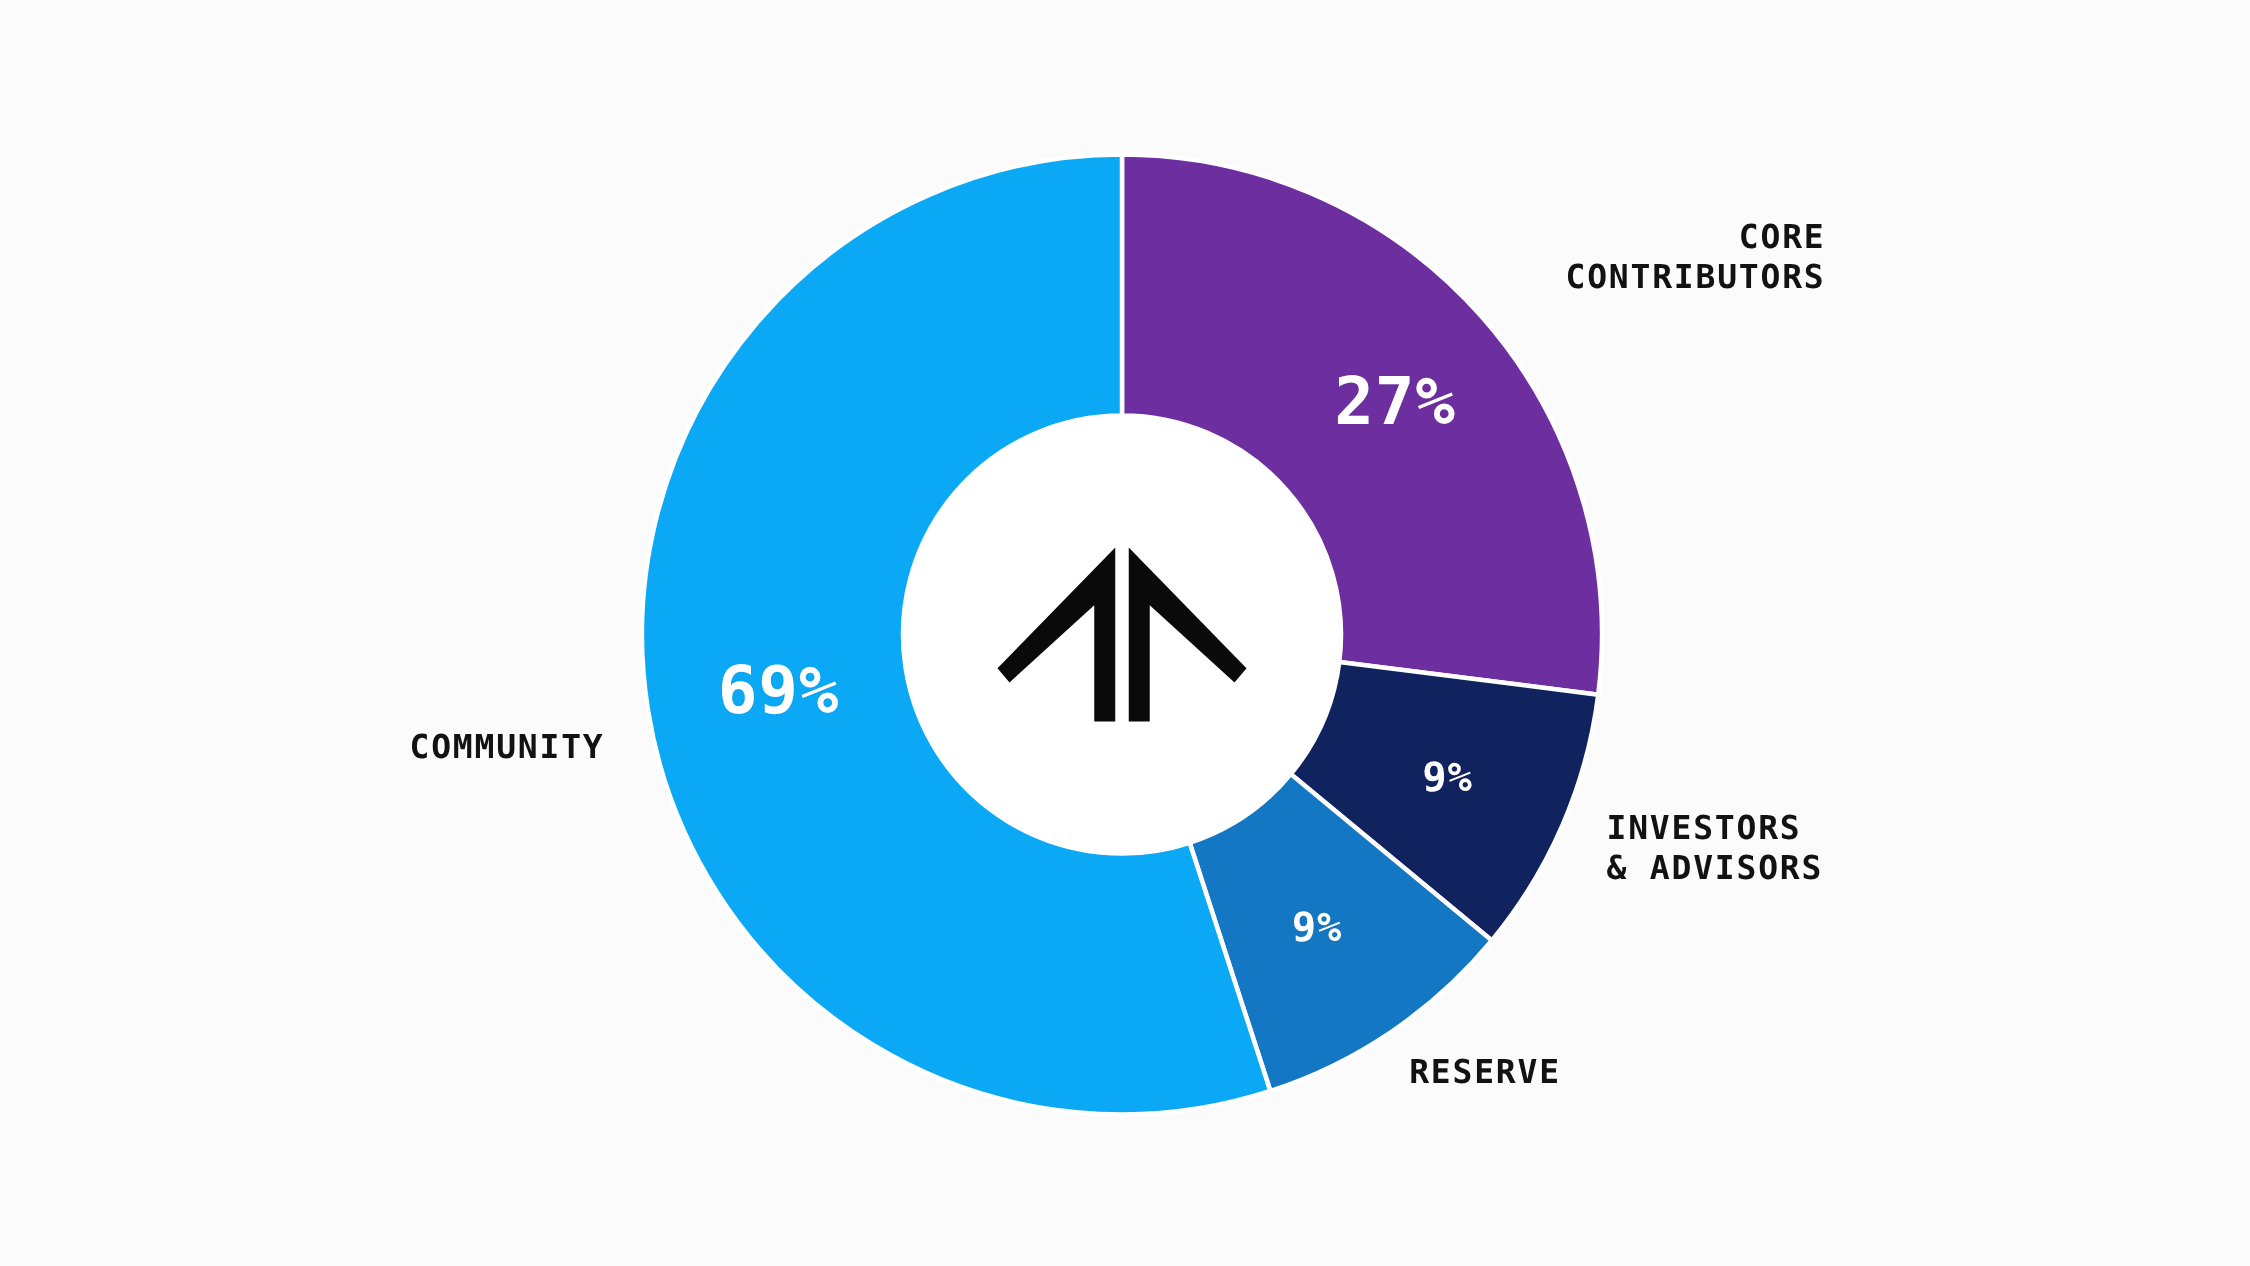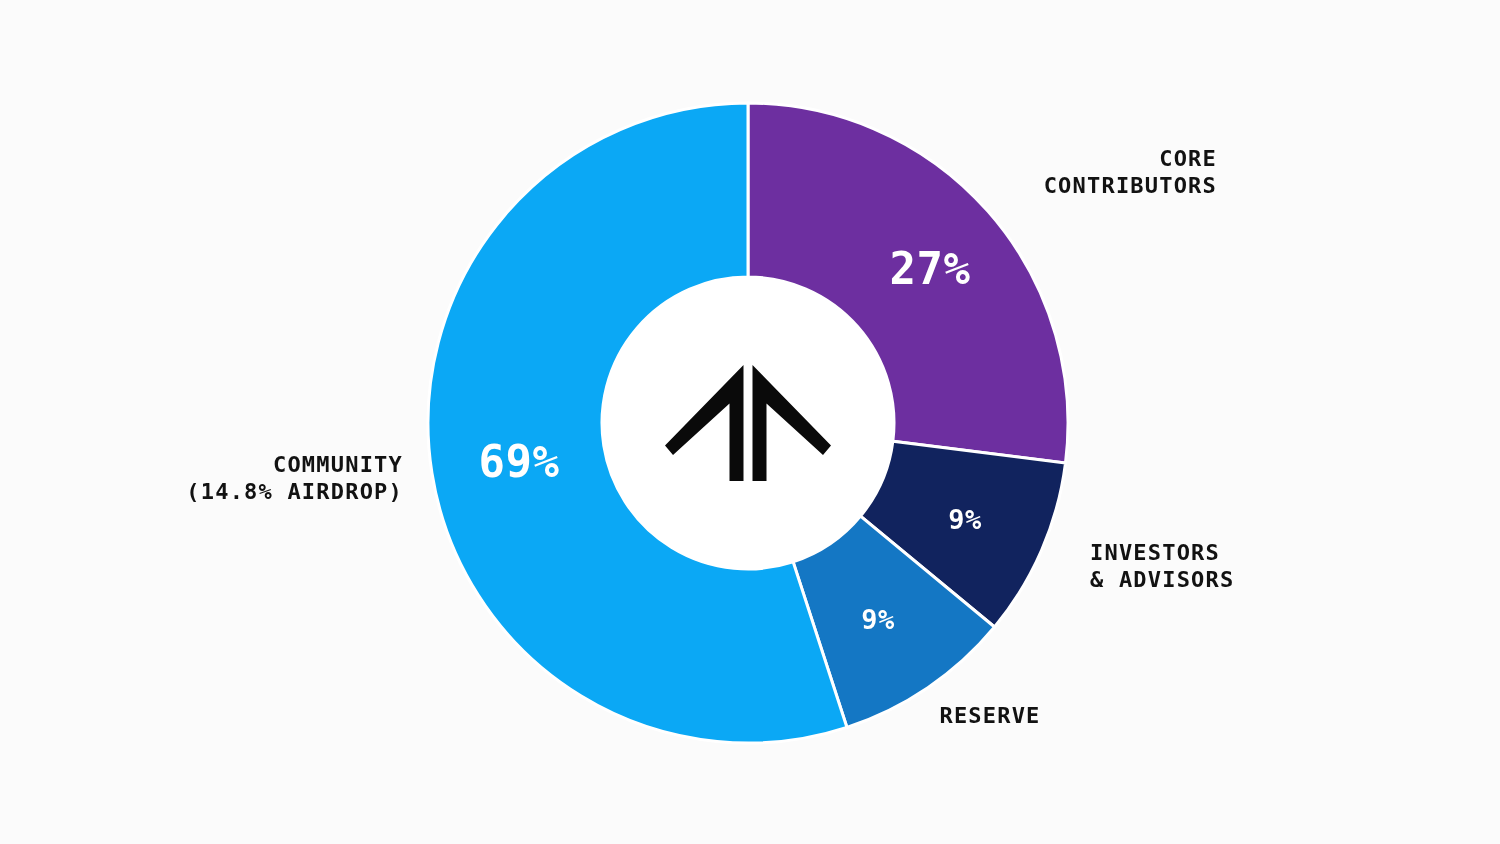--- a/index.html
+++ b/index.html
@@ -51,21 +51,21 @@
     color: #121212;
     font-family: "DejaVu Sans Mono", "Liberation Mono", monospace;
     font-weight: bold;
     font-size: 22px;
     letter-spacing: 1.2px;
     line-height: 1.22;
     white-space: nowrap;
   }
   .cat-label .ln { display: block; }
   .cat-label.align-right  { text-align: right;  transform: translate(-100%, 0); }
-  .cat-label.align-left   { text-align: left; margin-left: 19px; }
+  .cat-label.align-left   { text-align: left; }
   .cat-label.align-center { text-align: center; transform: translate(-50%, 0); }
 
   
   #center-logo {
     position: absolute;
     left: 748px;
     top: 423px;
     width: 170px;
     height: 120px;
     transform: translate(-50%, -50%);
@@ -100,23 +100,22 @@
         <span class="ln">CORE</span>
         <span class="ln">CONTRIBUTORS</span>
       </div>
       <div class="cat-label align-left" style="left: 1071px; top: 540px;">
         <span class="ln">INVESTORS</span>
         <span class="ln">&amp; ADVISORS</span>
       </div>
       <div class="cat-label align-center" style="left: 990px; top: 703px; text-align: center;">
         <span class="ln">RESERVE</span>
       </div>
-      <div class="cat-label align-right" style="left: 403px; top: 452px;">
+      <div class="cat-label align-right" style="left: 403px; top: 486px;">
         <span class="ln">COMMUNITY</span>
-        <span class="ln">(14.8% AIRDROP)</span>
       </div>
     </div>
 
   <div id="center-logo">
     <svg viewBox="0 0 170 120">
 
       <path d="M80.5 2 L80.5 118 L66.5 118 L66.5 40.5 L10 92 L2 82.5 Z" fill="#0a0a0a"></path>
 
       <path d="M89.5 2 L89.5 118 L103.5 118 L103.5 40.5 L160 92 L168 82.5 Z" fill="#0a0a0a"></path>
     </svg>

